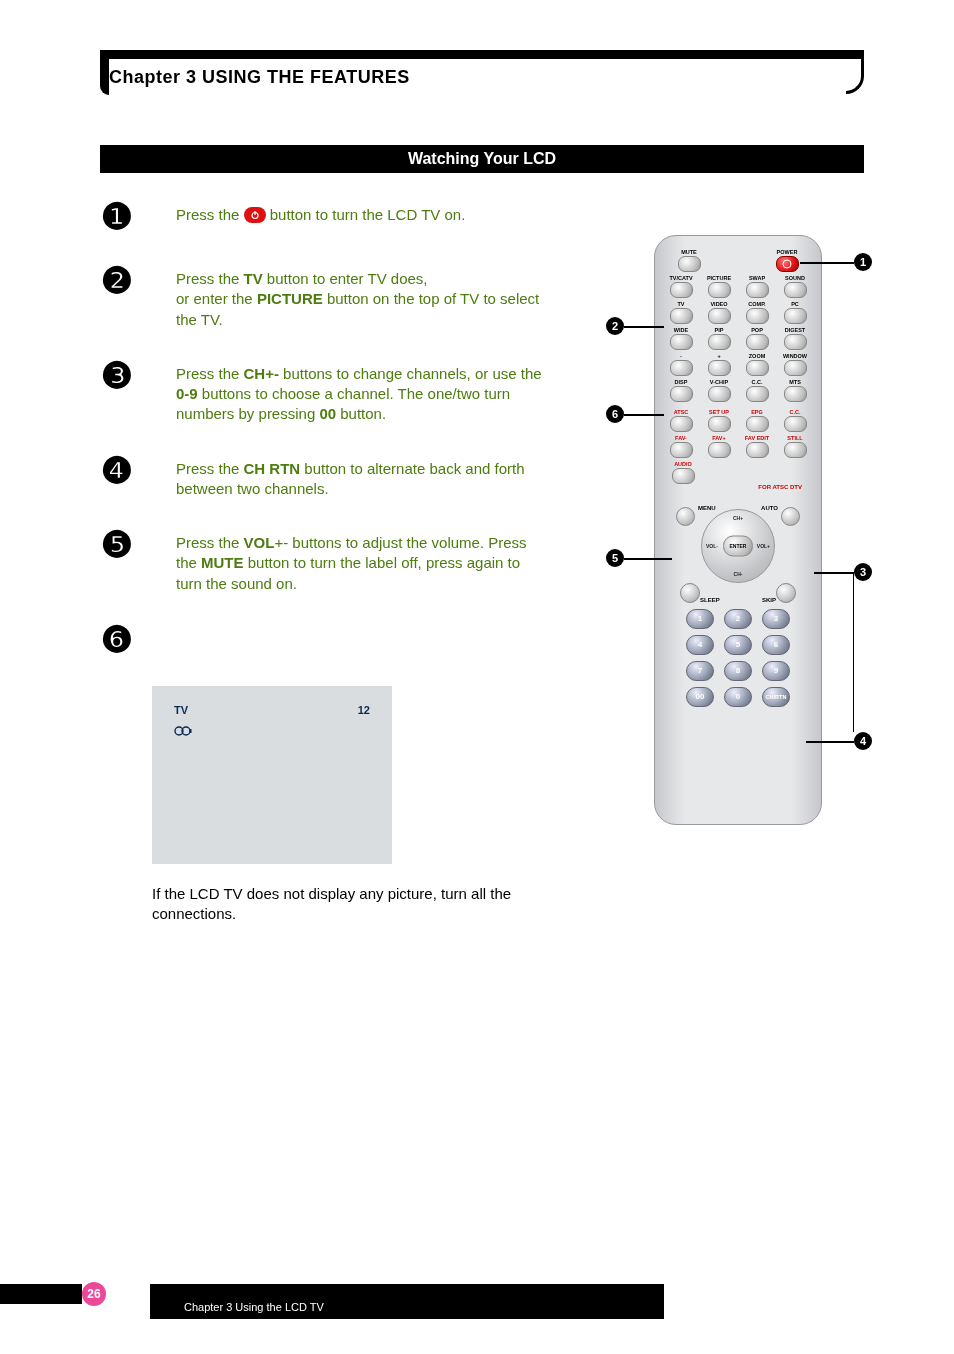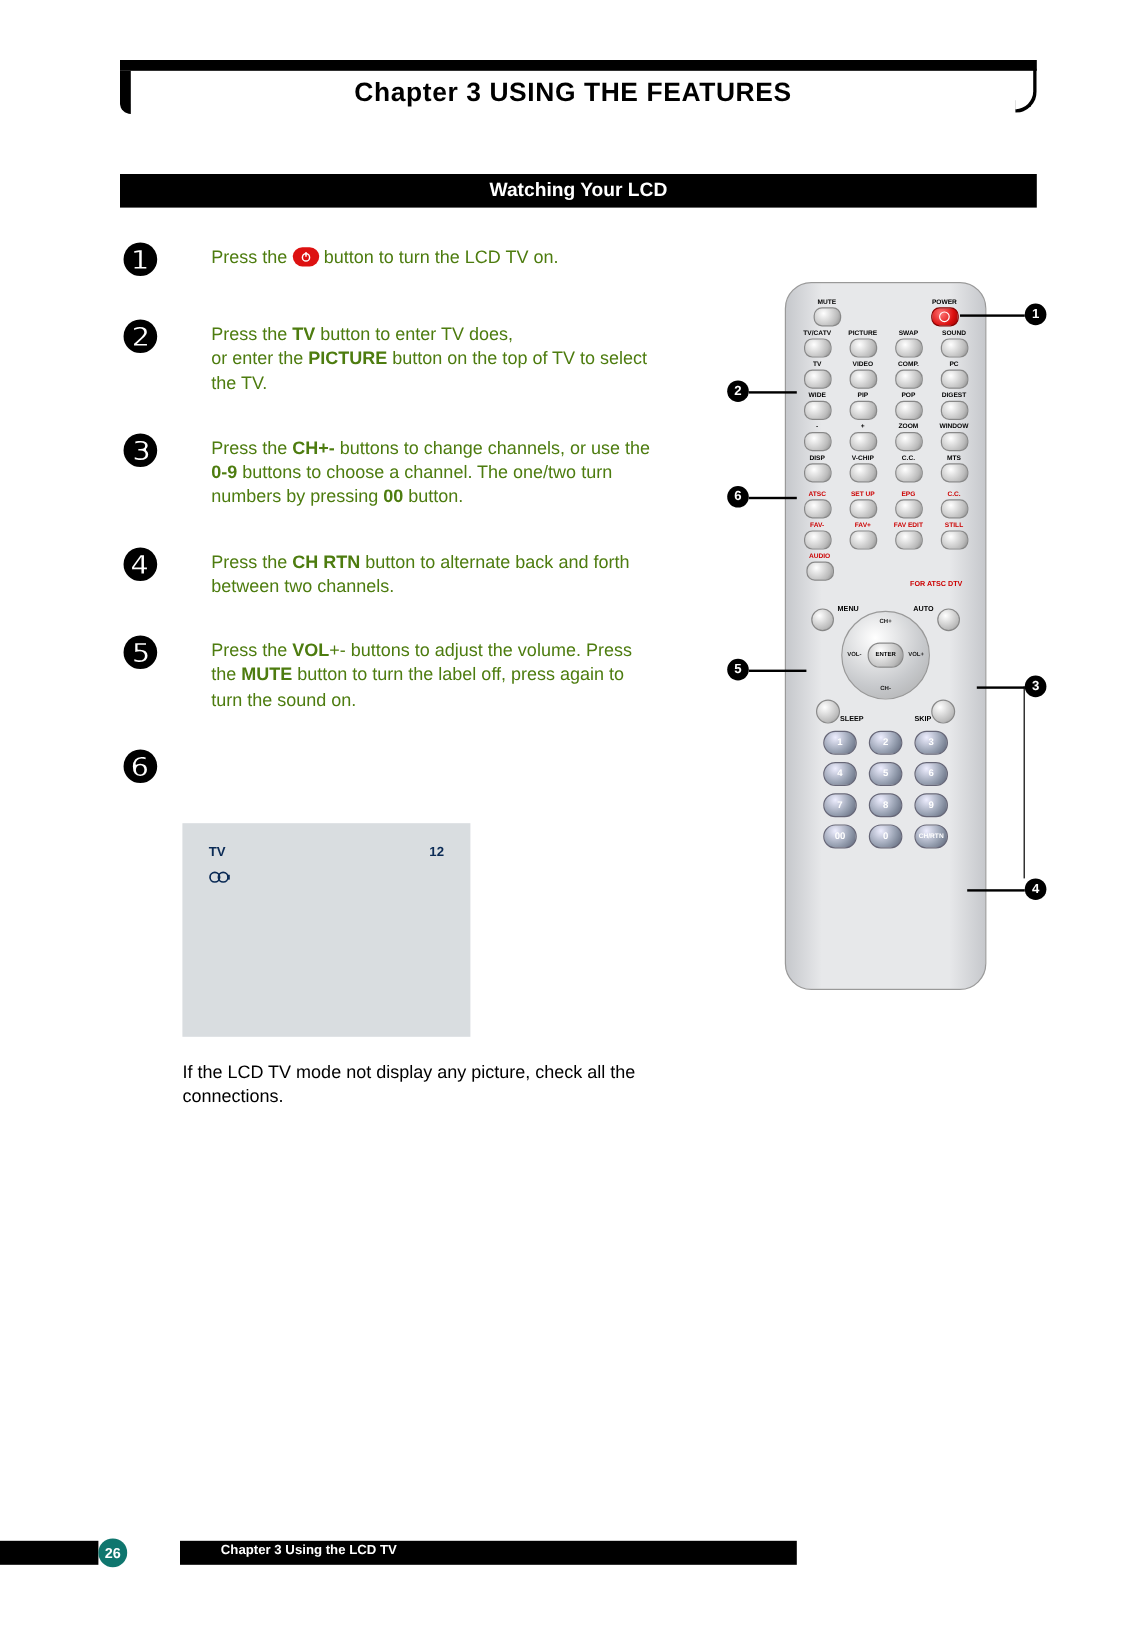--- a/index.html
+++ b/index.html
@@ -29,23 +29,23 @@
     margin-top: -2px;
   }
   .vbar {
     width: 9px;
     background: #000;
     height: 36px;
     border-bottom-left-radius: 20px;
   }
   .chapter-title {
     flex: 1;
-    text-align: center;
+    text-align: left;
     font-weight: 900;
-    font-size: 22px;
+    font-size: 18px;
     letter-spacing: 0.5px;
   }
   .chapter-end {
     width: 15px;
     height: 34px;
     border-right: 3px solid #000;
     border-bottom: 3px solid #000;
     border-bottom-right-radius: 20px;
     margin-top: -4px;
   }
@@ -217,28 +217,28 @@
   .footer {
     position:absolute;
     left:0; bottom:50px;
     width: 100%;
     height: 20px;
   }
   .footer-left { position:absolute; left:0; top:0; width:82px; height:20px; background:#000; }
   .page-badge {
     position:absolute; left:82px; top:0;
     width:24px; height:24px; border-radius:50%;
-    background:#0f766e; color:#fff; font-weight:bold; font-size:12px;
+    background:#ec4899; color:#fff; font-weight:bold; font-size:12px;
     display:flex; align-items:center; justify-content:center;
     transform: translateY(-2px);
   }
   .footer-bar {
     position:absolute; left:150px; top:0; height:18px;
     width: 480px; background:#000; color:#fff;
-    font-size:11px; font-weight:bold; padding:2px 0 0 34px;
+    font-size:11px; font-weight:normal; padding:17px 0 0 34px;
   }
 </style>
 </head>
 <body>
 
 <div class="page">
   <div class="top-hr"></div>
   <div class="chapter-row">
     <div class="vbar"></div>
     <div class="chapter-title">Chapter 3 USING THE FEATURES</div>
@@ -302,21 +302,21 @@
         </div>
         <div class="osd-icon">
           <svg width="18" height="14" viewBox="0 0 18 14">
               <circle cx="5" cy="7" r="4" fill="none" stroke="#0a2a55" stroke-width="1.4"></circle>
               <circle cx="12" cy="7" r="4" fill="none" stroke="#0a2a55" stroke-width="1.4"></circle>
               <rect x="15.5" y="5" width="2" height="4" fill="#0a2a55"></rect>
             </svg>
         </div>
       </div>
 
-      <div class="note">If the LCD TV mode not display any picture, check all the connections.</div>
+      <div class="note">If the LCD TV does not display any picture, turn all the connections.</div>
     </div>
 
     <div class="right">
 
       <div class="callout" style="right:-8px; top:54px;">1</div>
       <div class="cline" style="right:10px; top:63px; width:54px; height:1.5px;"></div>
 
       <div class="callout" style="left:-8px; top:118px;">2</div>
       <div class="cline" style="left:10px; top:127px; width:40px; height:1.5px;"></div>
 

